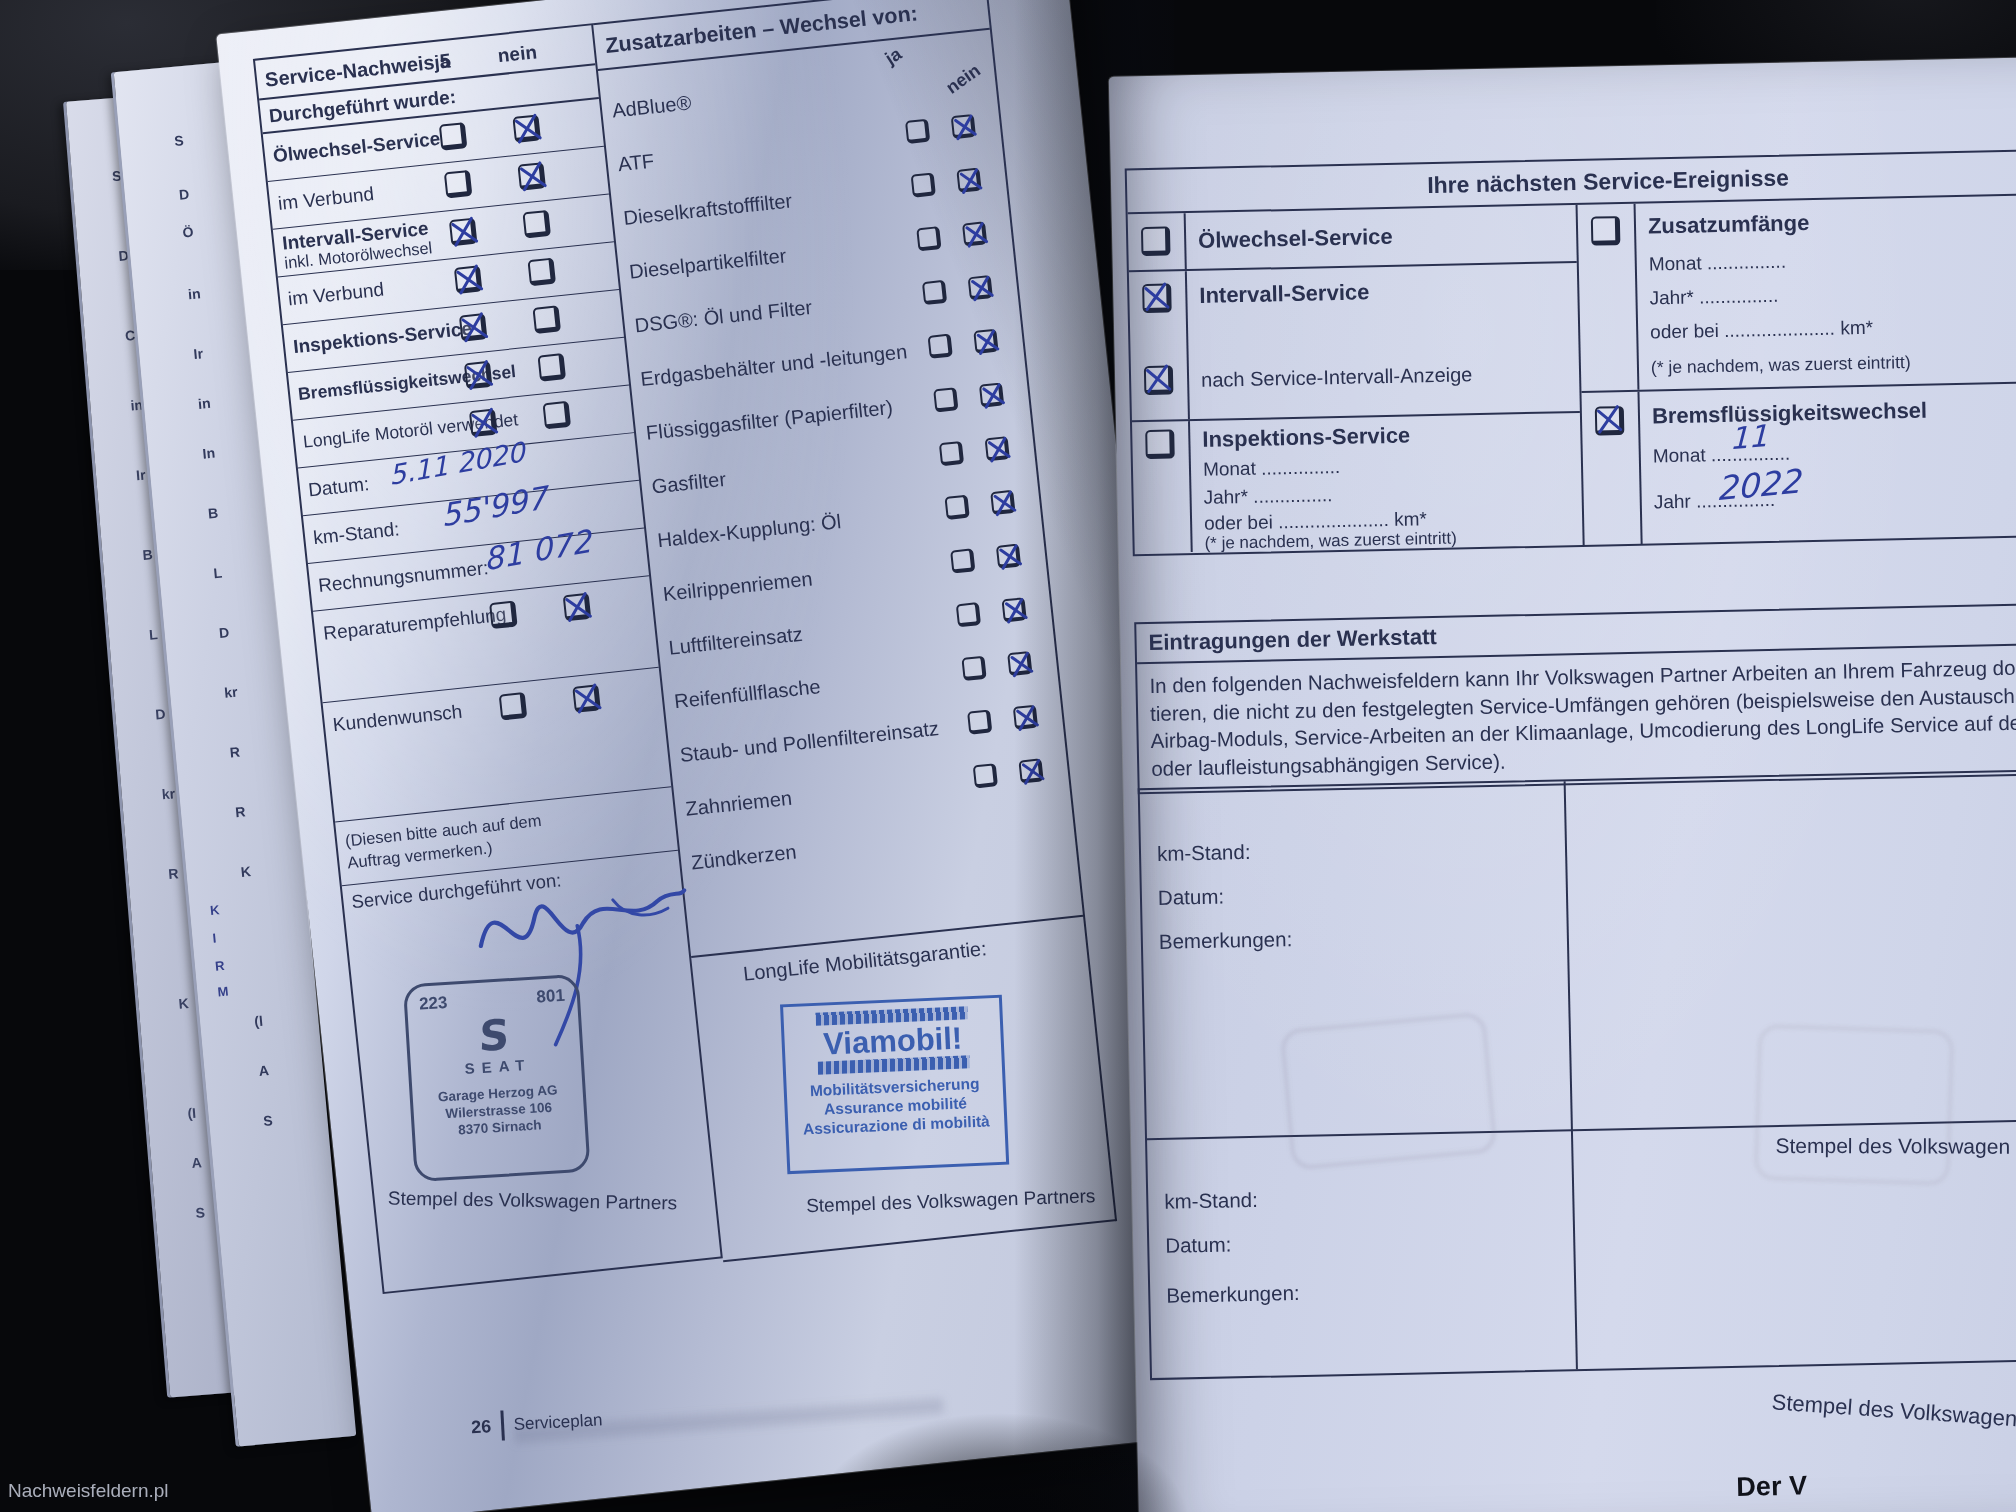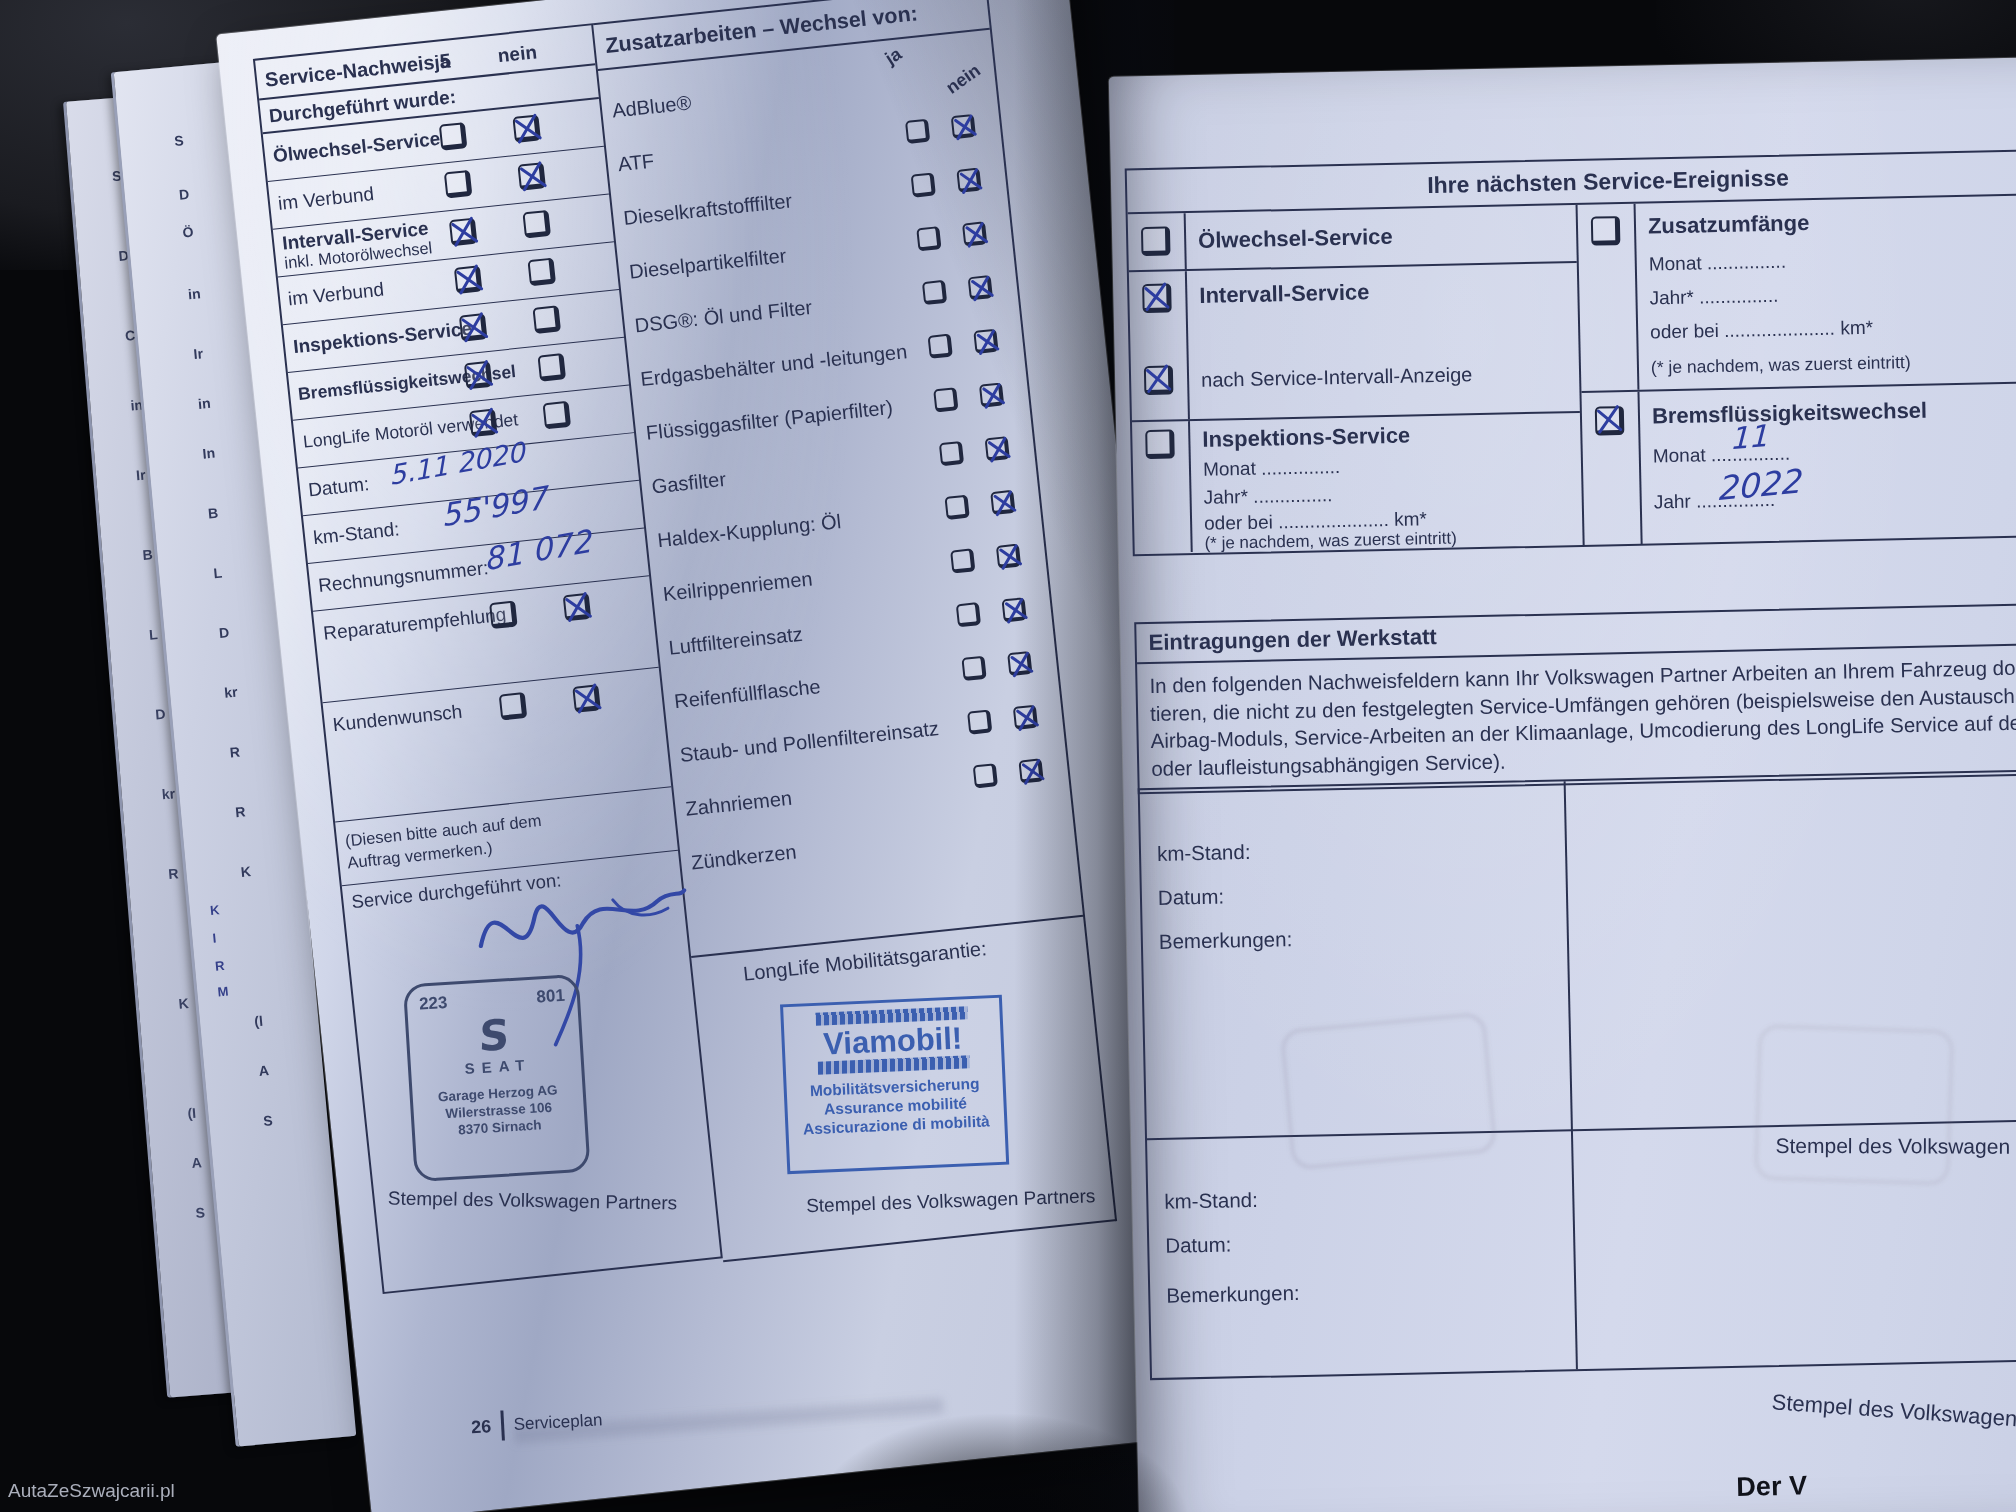--- a/index.html
+++ b/index.html
@@ -486,14 +486,14 @@
       <span class="flabel" style="top:400px">km-Stand:</span>
       <span class="flabel" style="top:444px">Datum:</span>
       <span class="flabel" style="top:494px">Bemerkungen:</span>
     </div>
 
     <span class="rcap2">Stempel des Volkswagen Partners</span>
     <span class="derv">Der V</span>
   </div>
 
   <div class="bwedge"></div>
-  <span class="watermark">AutaZeSzwajcarii.pl</span>
+  <span class="watermark">Nachweisfeldern.pl</span>
 </div>
 
 </body></html>

